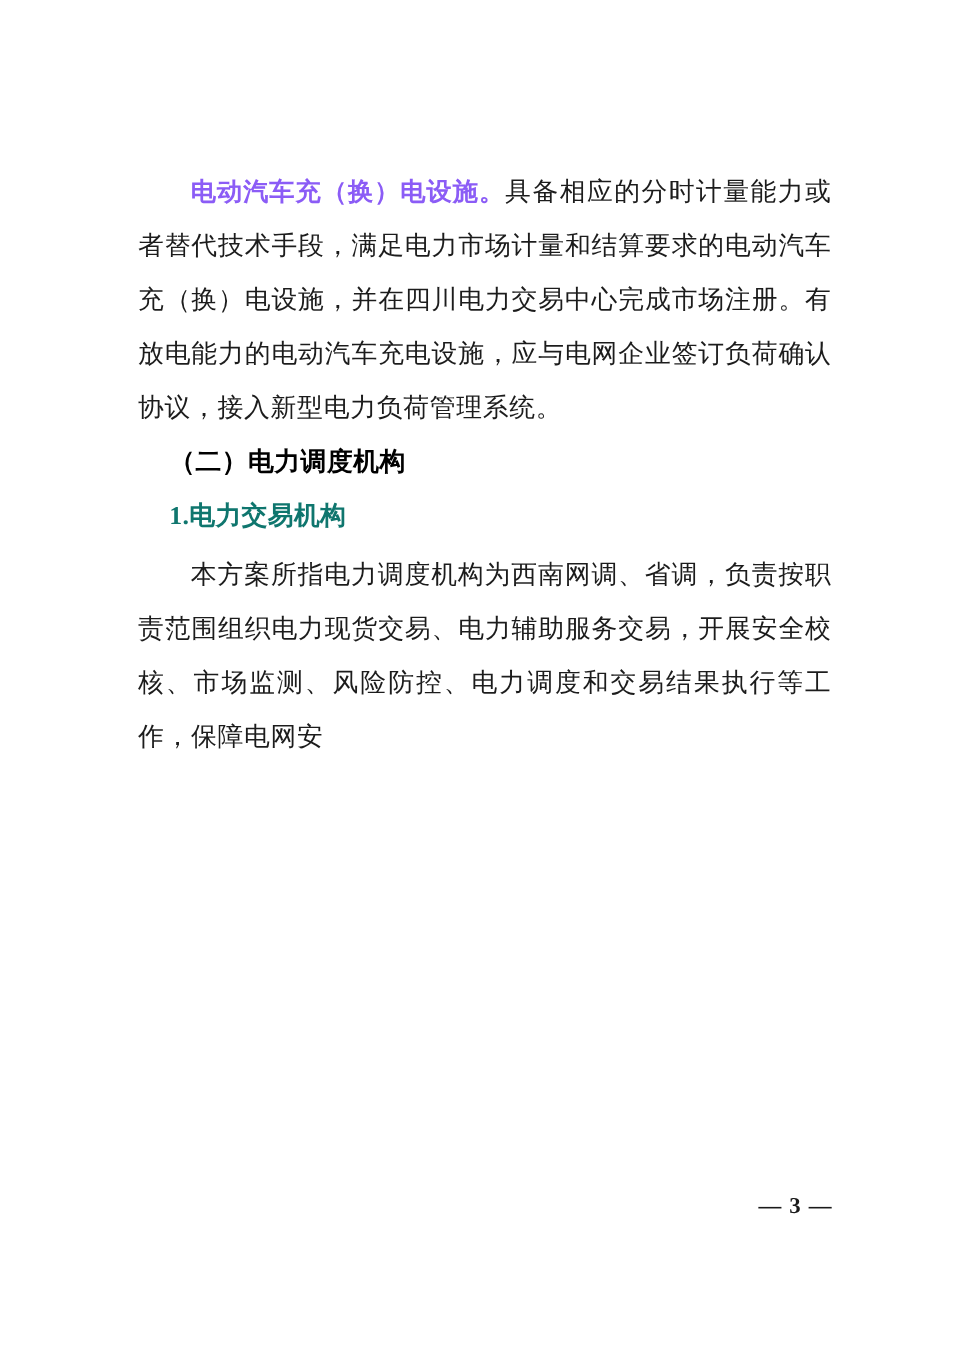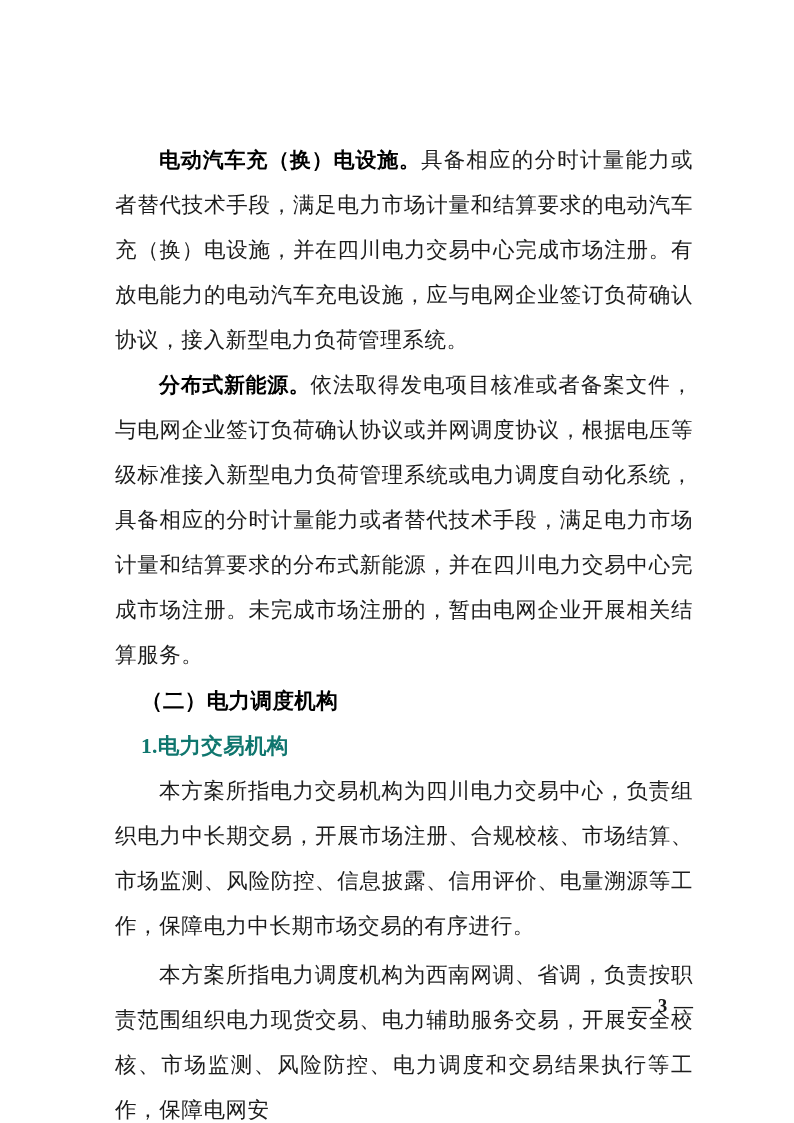--- a/index.html
+++ b/index.html
@@ -48,21 +48,21 @@
   .para.indent {
     text-indent: 44px;
   }
 
   
   .lead {
     font-weight: 700;
     font-family: "DejaVu Sans", "Liberation Sans", sans-serif;
     font-size: 21px;
     letter-spacing: 0.2px;
-    color: #000000;
+    color: #8b5cf6;
   }
 
   
   .heading-2 {
     font-size: 21.5px;
     line-height: 45px;
     font-weight: 700;
     font-family: "DejaVu Sans", "Liberation Sans", sans-serif;
     letter-spacing: 0.4px;
     text-indent: 26px;
@@ -109,27 +109,25 @@
 </style>
 </head>
 <body>
 
 <div class="page">
 
   <div class="content">
 
     <p class="para indent"><span class="lead">电动汽车充（换）电设施。</span><span>具备相应的分时计量能力或者替代技术手段，满足电力市场计量和结算要求的电动汽车充（换）电设施，并在四川电力交易中心完成市场注册。有放电能力的电动汽车充电设施，应与电网企业签订负荷确认协议，接入新型电力负荷管理系统。</span></p>
 
-    <p class="para indent"><span class="lead">分布式新能源。</span><span>依法取得发电项目核准或者备案文件，与电网企业签订负荷确认协议或并网调度协议，根据电压等级标准接入新型电力负荷管理系统或电力调度自动化系统，具备相应的分时计量能力或者替代技术手段，满足电力市场计量和结算要求的分布式新能源，并在四川电力交易中心完成市场注册。未完成市场注册的，暂由电网企业开展相关结算服务。</span></p>
 
     <p class="heading-2">（二）电力调度机构</p>
 
     <p class="heading-3"><span class="num">1.</span><span>电力交易机构</span></p>
 
-    <p class="para indent">本方案所指电力交易机构为四川电力交易中心，负责组织电力中长期交易，开展市场注册、合规校核、市场结算、市场监测、风险防控、信息披露、信用评价、电量溯源等工作，保障电力中长期市场交易的有序进行。</p>
 
     <div class="spacer-sm"></div>
 
 
     <p class="para indent">本方案所指电力调度机构为西南网调、省调，负责按职责范围组织电力现货交易、电力辅助服务交易，开展安全校核、市场监测、风险防控、电力调度和交易结果执行等工作，保障电网安</p>
 
   </div>
 
   <div class="footer">
     <span class="page-number">— 3 —</span>

